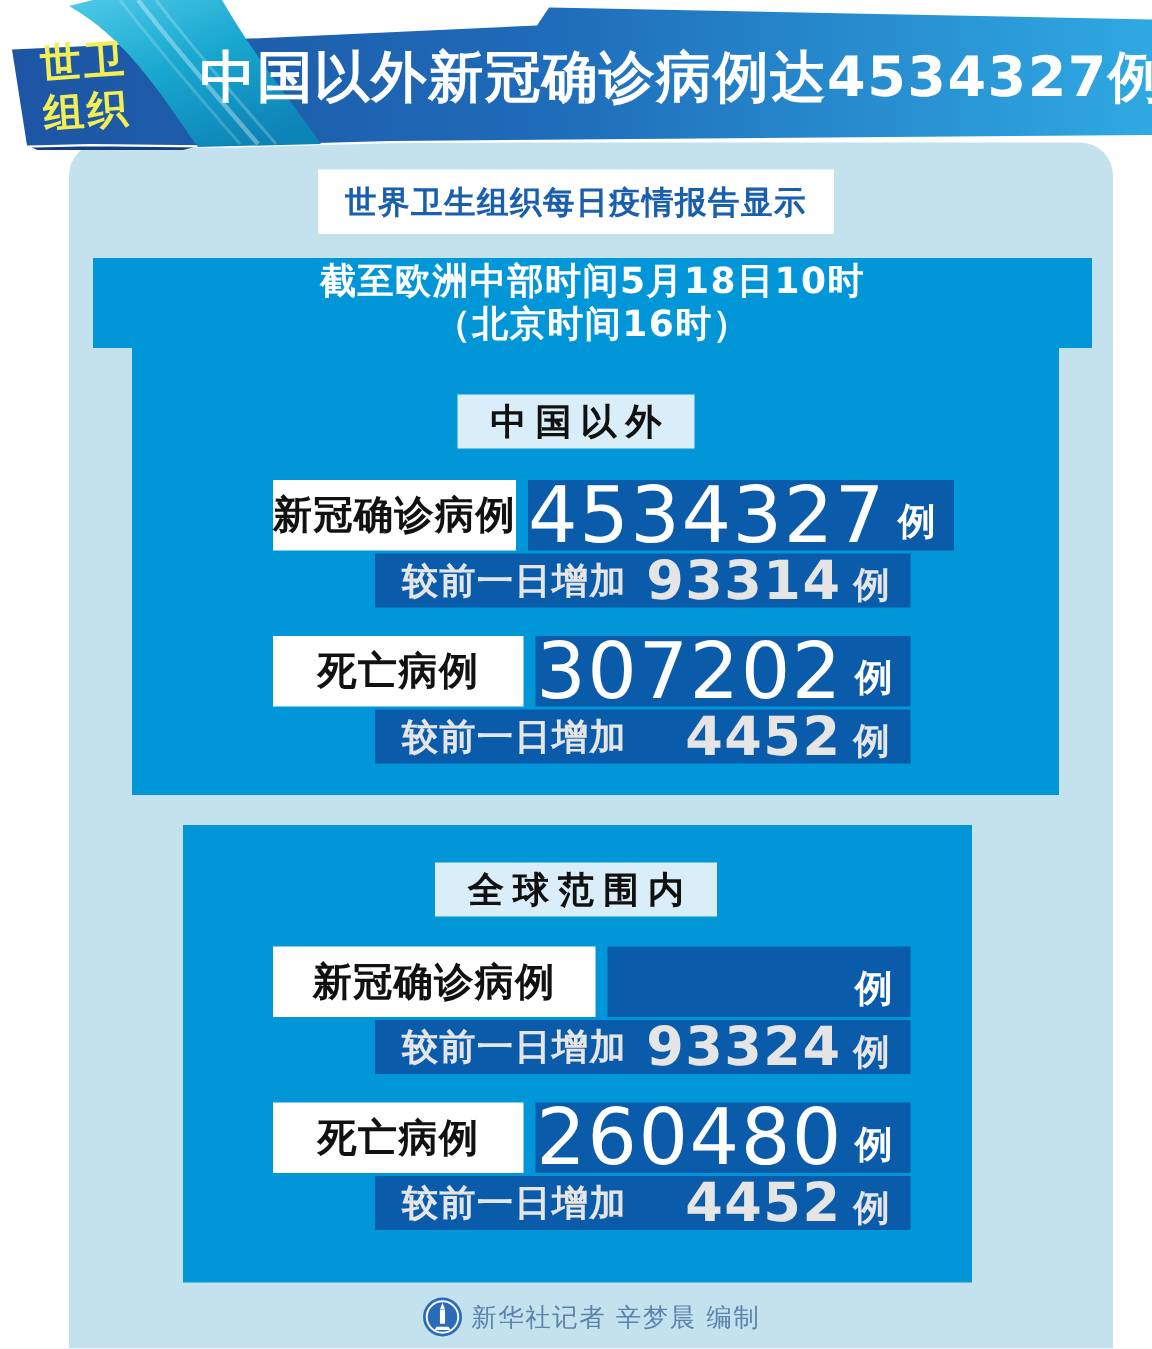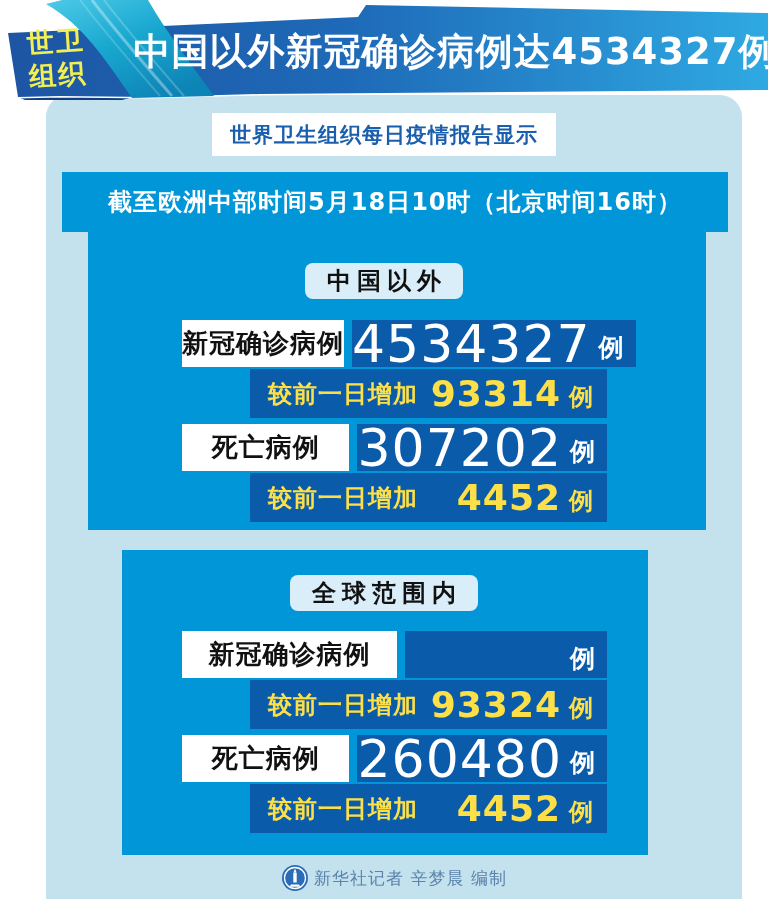--- a/index.html
+++ b/index.html
@@ -33,58 +33,57 @@
     position:absolute;left:50%;transform:translateX(-50%);top:113px;height:43px;
     background:#ffffff;display:flex;align-items:center;justify-content:center;
     padding:0 18px;
     color:var(--intro-text-blue,#1a5fad);font-size:21px;font-weight:bold;letter-spacing:1px;
     white-space:nowrap;
   }
   
   .panel-band{
     position:absolute;left:62px;top:172px;width:666px;height:60px;
     background:var(--panel-blue,#0096d8);
-    display:flex;flex-direction:row;align-items:center;justify-content:center;
+    display:flex;flex-direction:column;align-items:center;justify-content:center;
     color:#ffffff;font-weight:bold;font-size:24px;line-height:1.2;letter-spacing:1px;
   }
   .panel-body{
     position:absolute;left:88px;top:232px;width:618px;height:298px;
     background:var(--panel-blue,#0096d8);
   }
   .panel-global{
     position:absolute;left:122px;top:550px;width:526px;height:305px;
     background:var(--panel-blue,#0096d8);
   }
   .section-heading{
     position:absolute;left:50%;transform:translateX(-50%);height:36px;
     background:var(--heading-box-bg,#d9eef8);
     display:flex;align-items:center;justify-content:center;
     padding:0 16px 0 22px;
     color:#111111;font-size:24px;font-weight:bold;letter-spacing:6px;
     white-space:nowrap;
-    border-radius:8px;
   }
   
   .stat-row{position:absolute;left:182px;width:425px;height:47px;display:flex;gap:8px;}
   .label-box{
     width:215px;height:100%;background:#ffffff;
     display:flex;align-items:center;justify-content:center;
     color:#111111;font-size:26px;font-weight:bold;letter-spacing:1px;white-space:nowrap;
   }
   .value-box{
     flex:1;height:100%;background:var(--value-box-blue,#0b5bab);
     display:flex;align-items:center;justify-content:flex-end;
     padding-right:12px;color:#ffffff;white-space:nowrap;
   }
   .value-num{font-size:52px;font-weight:normal;letter-spacing:1px;}
   .value-unit{font-size:25px;font-weight:bold;margin-left:8px;margin-top:8px;}
   .delta-row{
-    position:absolute;left:250px;width:357px;height:49px;
+    position:absolute;left:250px;width:357px;height:36px;
     background:var(--value-box-blue,#0b5bab);
-    display:flex;align-items:center;color:#fde047;white-space:nowrap;
+    display:flex;align-items:center;color:#e5e5e5;white-space:nowrap;
   }
   .delta-label{font-size:24px;font-weight:600;margin-left:18px;letter-spacing:1px;}
   .delta-num{font-size:36px;font-weight:bold;margin-left:auto;letter-spacing:1px;}
   .delta-unit{font-size:24px;font-weight:bold;margin:6px 14px 0 8px;}
   
   .footer{
     position:absolute;left:46px;top:862px;width:696px;height:32px;
     display:flex;align-items:center;justify-content:center;gap:5px;
     color:var(--footer-text,#5b83ab);font-size:17px;letter-spacing:1px;
   }

